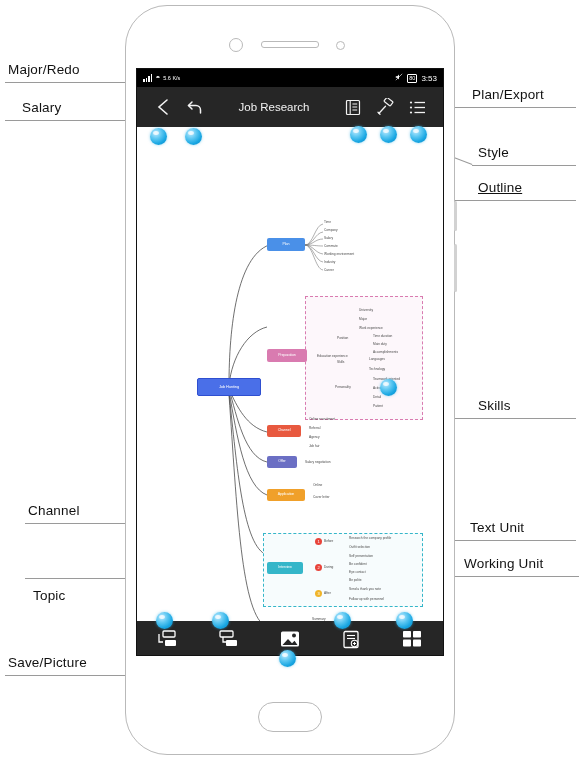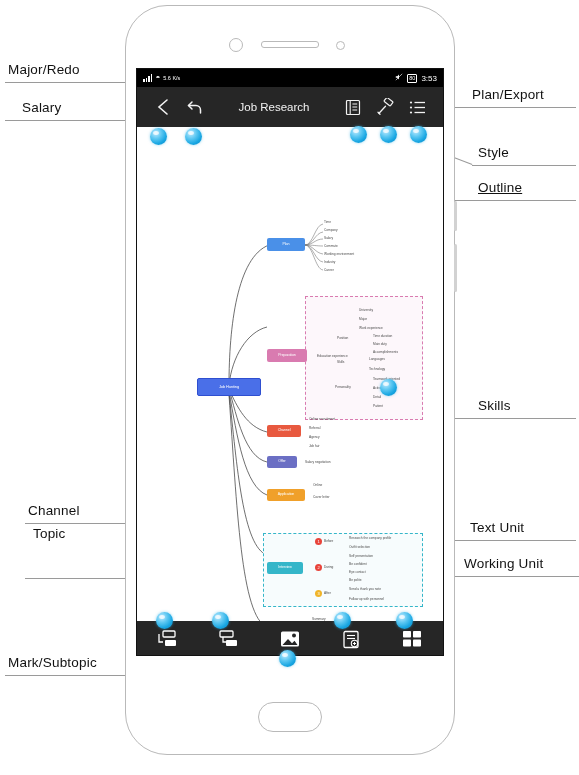--- a/index.html
+++ b/index.html
@@ -105,25 +105,25 @@
   <div class="leader" style="left:440px;top:200px;width:70px;transform:rotate(211deg);"></div>
 
   <div class="ann" style="left:478px;top:398px;">Skills</div>
   <div class="ann-rule" style="left:440px;top:418px;width:136px;"></div>
   <div class="leader" style="left:440px;top:418px;width:58px;transform:rotate(196deg);"></div>
 
   <div class="ann" style="left:28px;top:503px;">Channel</div>
   <div class="ann-rule" style="left:25px;top:523px;width:120px;"></div>
   <div class="leader" style="left:145px;top:523px;width:110px;transform:rotate(45deg);"></div>
 
-  <div class="ann" style="left:33px;top:526px;">Topic</div>
+  <div class="ann" style="left:33px;top:588px;">Topic</div>
   <div class="ann-rule" style="left:25px;top:578px;width:120px;"></div>
   <div class="leader" style="left:145px;top:578px;width:88px;transform:rotate(26deg);"></div>
 
-  <div class="ann" style="left:8px;top:655px;">Mark/Subtopic</div>
+  <div class="ann" style="left:8px;top:655px;">Save/Picture</div>
   <div class="ann-rule" style="left:5px;top:675px;width:125px;"></div>
   <div class="leader" style="left:130px;top:675px;width:175px;transform:rotate(-12deg);"></div>
 
   <div class="ann" style="left:470px;top:520px;">Text Unit</div>
   <div class="ann-rule" style="left:440px;top:540px;width:136px;"></div>
   <div class="leader" style="left:440px;top:540px;width:95px;transform:rotate(143deg);"></div>
 
   <div class="ann" style="left:464px;top:556px;">Working Unit</div>
   <div class="ann-rule" style="left:440px;top:576px;width:139px;"></div>
   <div class="leader" style="left:440px;top:576px;width:60px;transform:rotate(134deg);"></div>

